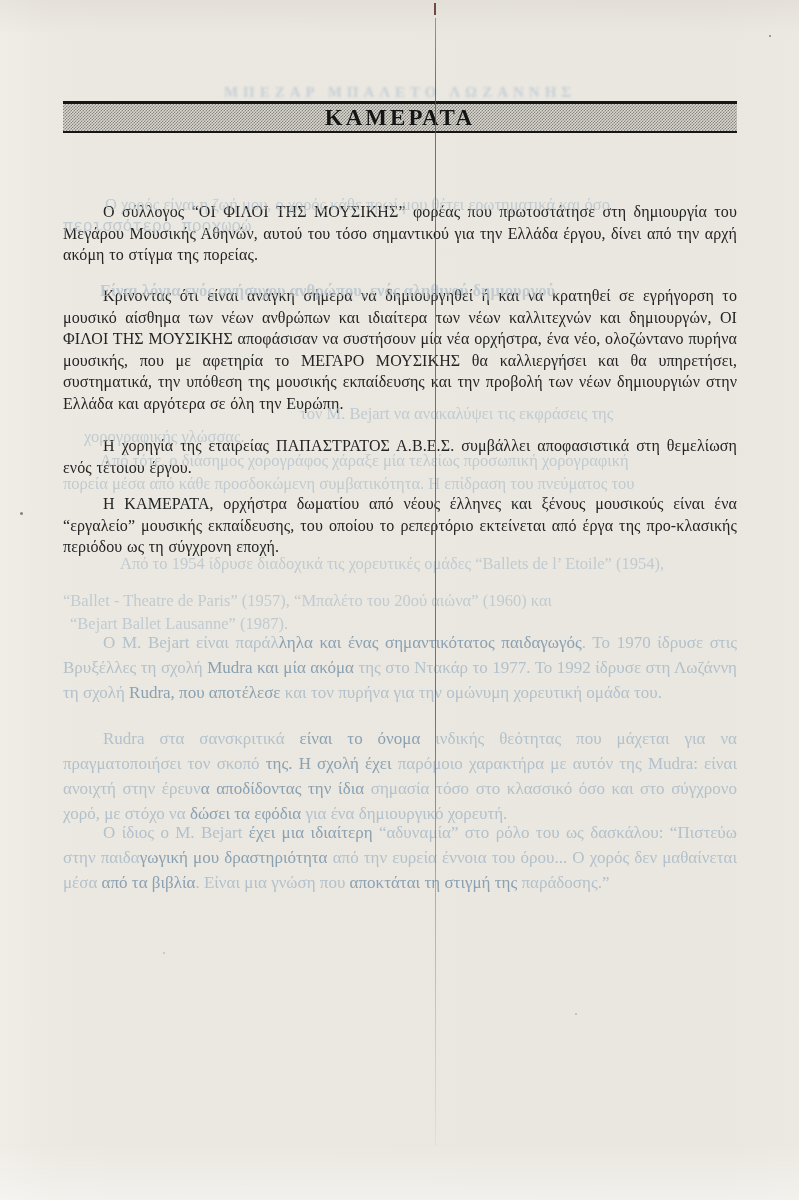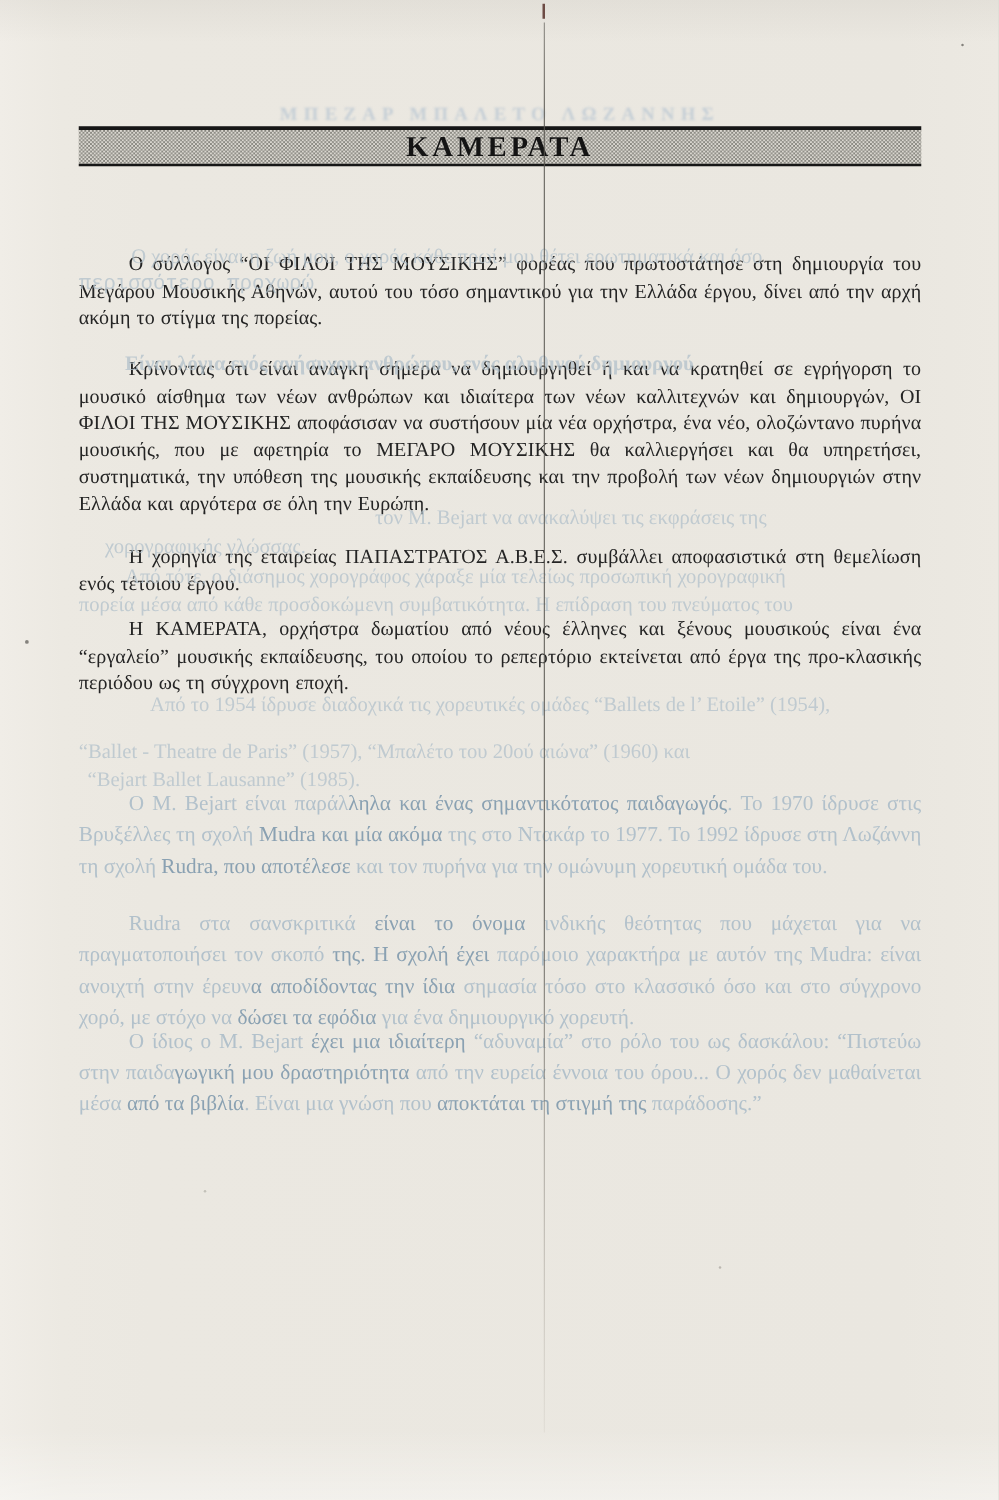--- a/index.html
+++ b/index.html
@@ -125,21 +125,21 @@
 
   <p class="ghost-frag" style="left:105px;top:194px;">Ο χορός είναι η ζωή μου, ο χορός κάθε πρωί μου θέτει ερωτηματικά και όσο</p>
   <p class="ghost-frag" style="left:63px;top:216px;font-family:Liberation Mono, monospace;">περισσότερο προχωρώ</p>
   <p class="ghost-frag" style="left:100px;top:280px;font-weight:bold;">Είναι λόγια ενός ανήσυχου ανθρώπου, ενός αληθινού δημιουργού</p>
   <p class="ghost-frag" style="left:300px;top:403px;">τον Μ. Bejart να ανακαλύψει τις εκφράσεις της</p>
   <p class="ghost-frag" style="left:63px;top:426px;margin-left:21px;">χορογραφικής γλώσσας.</p>
   <p class="ghost-frag" style="left:100px;top:450px;">Από τότε, ο διάσημος χορογράφος χάραξε μία τελείως προσωπική χορογραφική</p>
   <p class="ghost-frag" style="left:63px;top:473px;">πορεία μέσα από κάθε προσδοκώμενη συμβατικότητα. Η επίδραση του πνεύματος του</p>
   <p class="ghost-frag" style="left:100px;top:553px;margin-left:20px;">Από το 1954 ίδρυσε διαδοχικά τις χορευτικές ομάδες “Ballets de l’ Etoile” (1954),</p>
   <p class="ghost-frag" style="left:63px;top:590px;">“Ballet - Theatre de Paris” (1957), “Μπαλέτο του 20ού αιώνα” (1960) και</p>
-  <p class="ghost-frag" style="left:70px;top:613px;">“Bejart Ballet Lausanne” (1985).</p>
+  <p class="ghost-frag" style="left:70px;top:613px;">“Bejart Ballet Lausanne” (1987).</p>
 
   <p class="ghost-para gA"><span>Ο Μ. Bejart είναι παράλ</span><span class="g-strong">ληλα και ένας σημαντικότατος παιδαγωγός</span><span>. Το 1970 ίδρυσε στις Βρυξέλλες τη σχολή </span><span class="g-strong">Mudra και μία ακόμα</span><span> της στο Ντακάρ το 1977. Το 1992 ίδρυσε στη Λωζάννη τη σχολή </span><span class="g-strong">Rudra, που αποτέλεσε</span><span> και τον πυρήνα για την ομώνυμη χορευτική ομάδα του.</span></p>
   <p class="ghost-para gB"><span>Rudra στα σανσκριτικά </span><span class="g-strong">είναι το όνομα</span><span> ινδικής θεότητας που μάχεται για να πραγματοποιήσει τον σκοπό </span><span class="g-strong">της. Η σχολή έχει</span><span> παρόμοιο χαρακτήρα με αυτόν της Mudra: είναι ανοιχτή στην έρευν</span><span class="g-strong">α αποδίδοντας την ίδια</span><span> σημασία τόσο στο κλασσικό όσο και στο σύγχρονο χορό, με στόχο να </span><span class="g-strong">δώσει τα εφόδια</span><span> για ένα δημιουργικό χορευτή.</span></p>
   <p class="ghost-para gC"><span>Ο ίδιος ο Μ. Bejart </span><span class="g-strong">έχει μια ιδιαίτερη</span><span> “αδυναμία” στο ρόλο του ως δασκάλου: “Πιστεύω στην παιδα</span><span class="g-strong">γωγική μου δραστηριότητα</span><span> από την ευρεία έννοια του όρου... Ο χορός δεν μαθαίνεται μέσα </span><span class="g-strong">από τα βιβλία</span><span>. Είναι μια γνώση που </span><span class="g-strong">αποκτάται τη στιγμή της</span><span> παράδοσης.”</span></p>
 
   <div class="fold-tick"></div>
   <div class="fold-line"></div>
 
   <div class="speck s1"></div>
   <div class="speck s2"></div>

